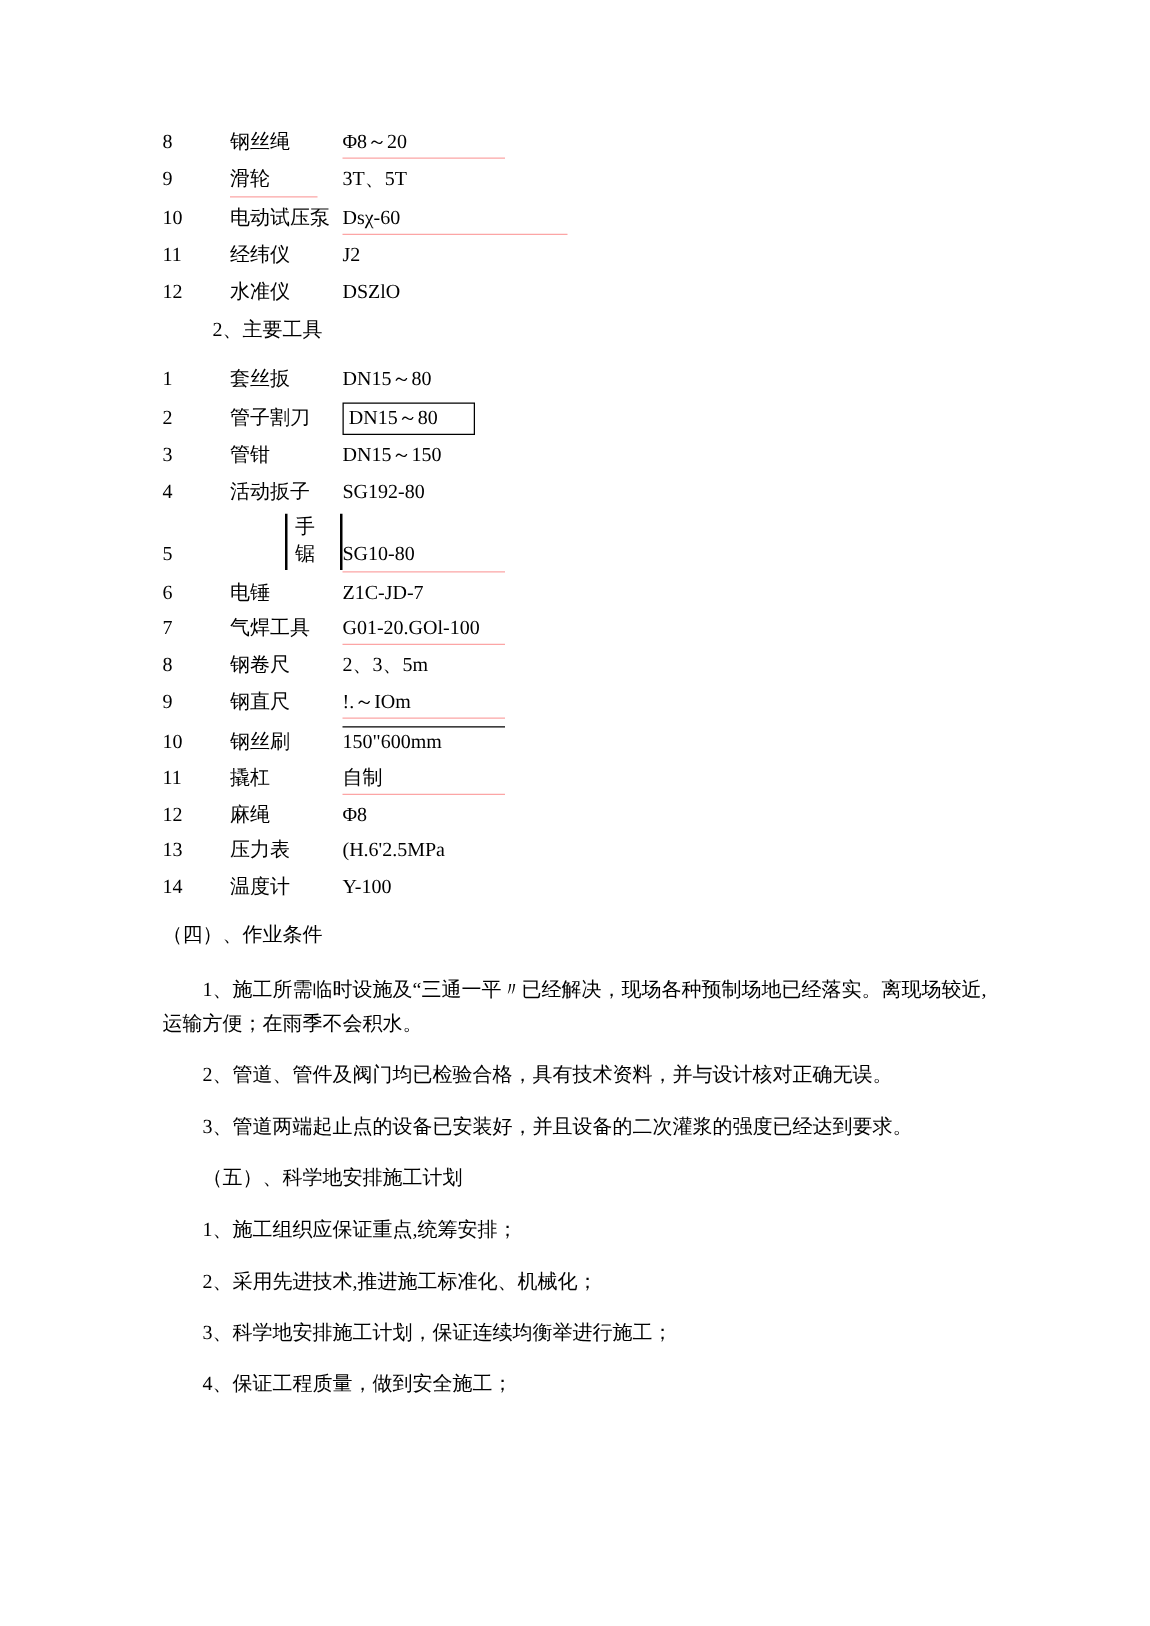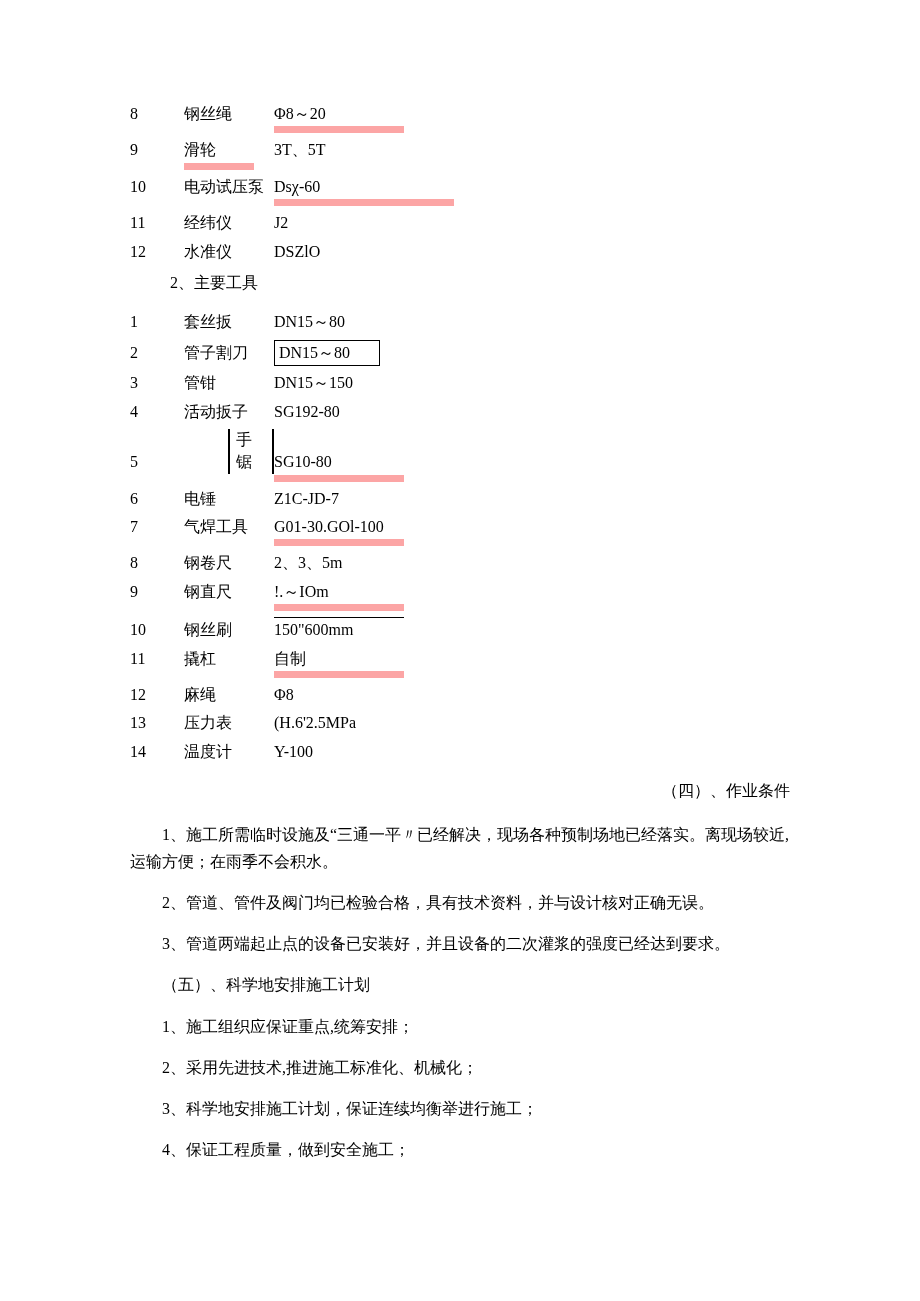--- a/index.html
+++ b/index.html
@@ -25,32 +25,32 @@
   }
   .cell {
     display: table-cell;
     vertical-align: baseline;
     padding: 3px 0;
   }
   .c-seq { width: 54px; }
   .c-name { width: 90px; font-family: Liberation Serif, serif; }
   .c-spec { width: 170px; }
   .c-rem { width: 60px; }
-  .underline { border-bottom: 7px solid #fca5a5; display: inline-block; min-width: 130px; padding-bottom: 1px; }
+  .underline { border-bottom: 1px solid #fca5a5; display: inline-block; min-width: 130px; padding-bottom: 1px; }
   .overline { border-top: 1px solid #000; display: inline-block; min-width: 130px; padding-top: 1px; }
   .box { border: 1px solid #000; display: inline-block; padding: 1px 4px; min-width: 96px; }
   .sidebars {
     display: inline-block;
     border-left: 2px solid #000;
     border-right: 2px solid #000;
     padding: 0 6px;
     margin-left: 44px;
   }
   .indent-line { margin: 0 0 10px 40px; }
-  .center-line { text-align: right; margin: 14px 0 18px 0; }
+  .center-line { text-align: left; margin: 14px 0 18px 0; }
   .para {
     text-indent: 2em;
     margin: 14px 0;
     line-height: 1.7;
   }
   .para-noin {
     margin: 14px 0 14px 2em;
     line-height: 1.7;
     text-indent: 0;
   }
@@ -117,21 +117,21 @@
       <div class="cell c-spec"><span class="underline">SG10-80</span></div>
     </div>
     <div class="row">
       <div class="cell c-seq">6</div>
       <div class="cell c-name">电锤</div>
       <div class="cell c-spec">Z1C-JD-7</div>
     </div>
     <div class="row">
       <div class="cell c-seq">7</div>
       <div class="cell c-name">气焊工具</div>
-      <div class="cell c-spec"><span class="underline">G01-30.GOl-100</span></div>
+      <div class="cell c-spec"><span class="underline">G01-20.GOl-100</span></div>
     </div>
     <div class="row">
       <div class="cell c-seq">8</div>
       <div class="cell c-name">钢卷尺</div>
       <div class="cell c-spec">2、3、5m</div>
     </div>
     <div class="row">
       <div class="cell c-seq">9</div>
       <div class="cell c-name">钢直尺</div>
       <div class="cell c-spec"><span class="underline">!.～IOm</span></div>

